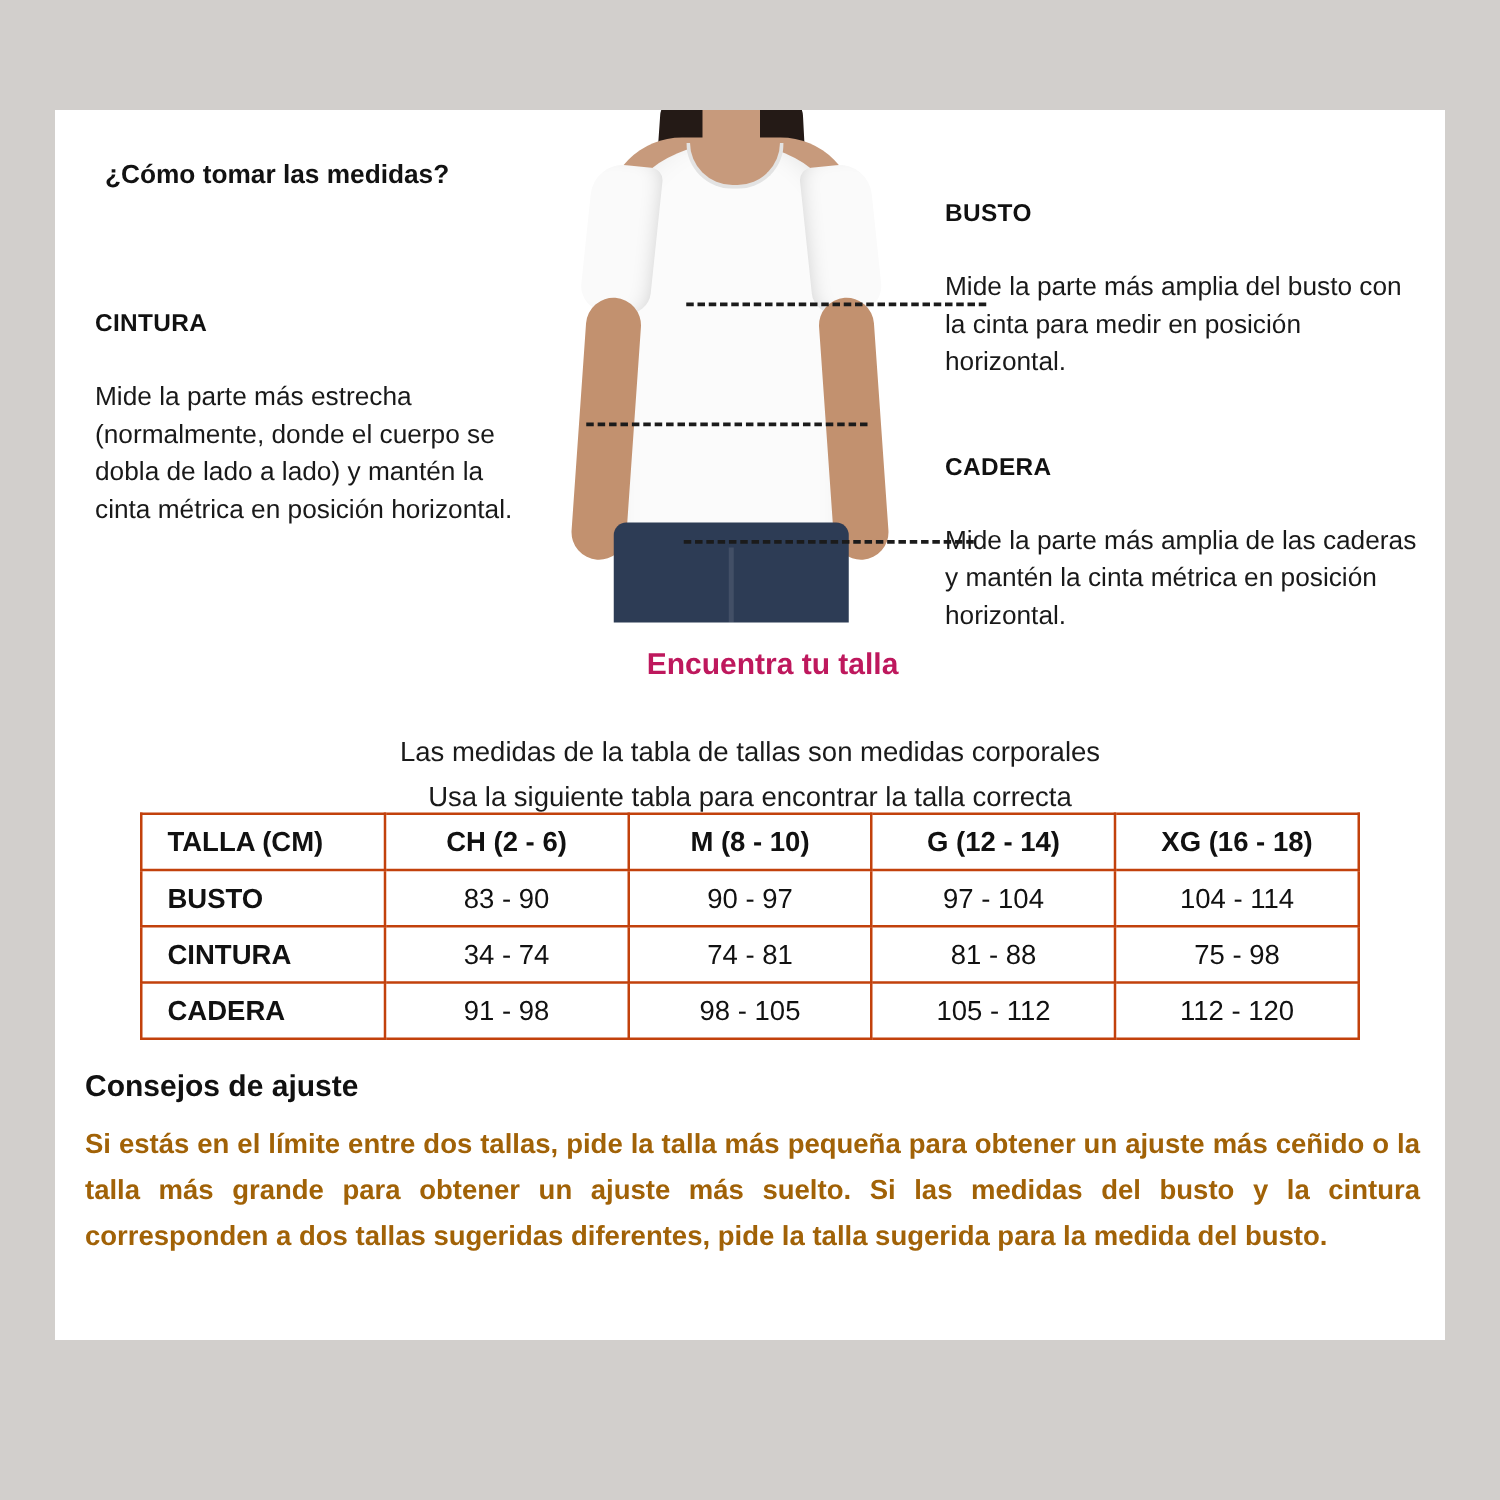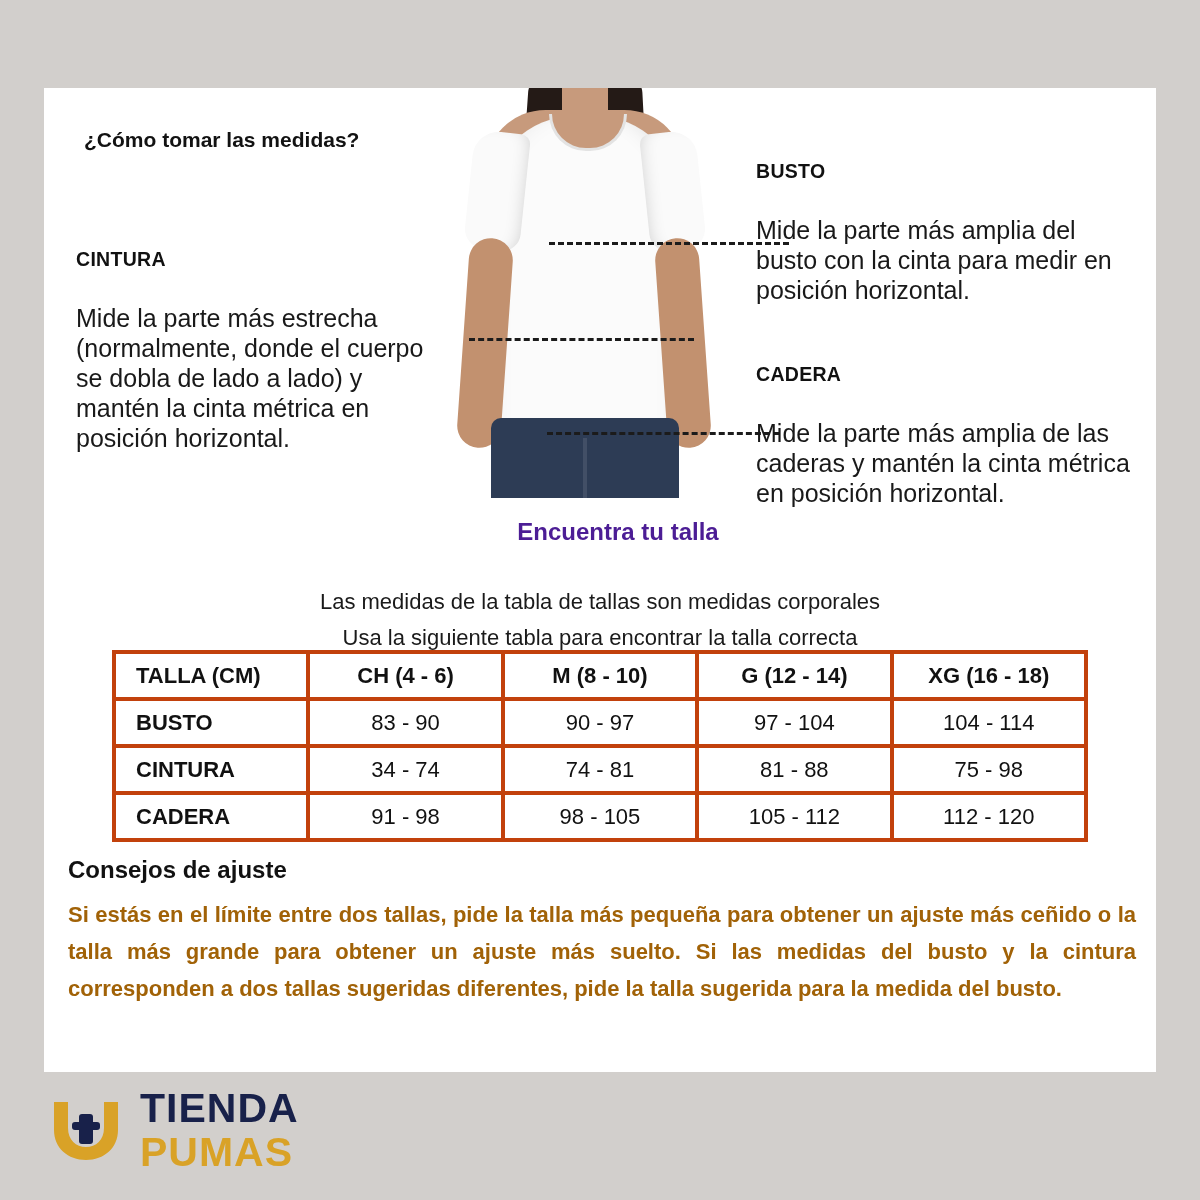--- a/index.html
+++ b/index.html
@@ -43,21 +43,21 @@
     color: #141414;
   }
   .block .head {
     font-size: 19.5px;
     font-weight: bold;
     letter-spacing: .3px;
     margin-bottom: 7px;
     color: #111;
   }
   .block .body {
-    font-size: 25px;
+    font-size: 21px;
     line-height: 30px;
     color: #191919;
     margin-top: 32px;
   }
 
   .block-cintura { left: 32px;  top: 160px;  width: 352px; }
   .block-busto   { left: 712px; top: 72px;   width: 380px; }
   .block-cadera  { left: 712px; top: 275px;  width: 392px; }
 
   
@@ -184,21 +184,21 @@
   .dash-cadera { left: 503px; top: 344px; width: 232px; }
 
   
   .find-title {
     position: absolute;
     left: 0; right: 0;
     top: 430px;
     text-align: center;
     font-size: 24px;
     font-weight: bold;
-    color: #4c1d95;
+    color: #be185d;
     padding-left: 36px;
   }
   .find-sub1, .find-sub2 {
     position: absolute;
     left: 0; right: 0;
     text-align: center;
     font-size: 22px;
     color: #1a1a1a;
     margin-top: 31px;
   }
@@ -211,21 +211,21 @@
     left: 68px;
     top: 562px;
     width: 976px;
   }
   table.size {
     border-collapse: collapse;
     width: 100%;
     table-layout: fixed;
   }
   table.size td {
-    border: 4px solid #c2410c;
+    border: 2px solid #c2410c;
     height: 41px;
     text-align: center;
     font-size: 22px;
     color: #111;
   }
   table.size tr.head td {
     font-weight: bold;
     font-size: 22px;
   }
   table.size td.rowhead {
@@ -331,21 +331,21 @@
 
     <div class="find-title">Encuentra tu talla</div>
     <div class="find-sub1">Las medidas de la tabla de tallas son medidas corporales</div>
     <div class="find-sub2">Usa la siguiente tabla para encontrar la talla correcta</div>
 
     <div class="table-wrap">
       <table class="size">
         <tbody>
           <tr class="head">
             <td class="rowhead">TALLA (CM)</td>
-            <td>CH (4 - 6)</td>
+            <td>CH (2 - 6)</td>
             <td>M (8 - 10)</td>
             <td>G (12 - 14)</td>
             <td>XG (16 - 18)</td>
           </tr>
           <tr>
             <td class="rowhead">BUSTO</td>
             <td>83 - 90</td>
             <td>90 - 97</td>
             <td>97 - 104</td>
             <td>104 - 114</td>
@@ -365,27 +365,13 @@
             <td>112 - 120</td>
           </tr>
         </tbody>
       </table>
     </div>
 
     <div class="tips-title">Consejos de ajuste</div>
     <div class="tips-body">Si estás en el límite entre dos tallas, pide la talla más pequeña para obtener un ajuste más ceñido o la talla más grande para obtener un ajuste más suelto. Si las medidas del busto y la cintura corresponden a dos tallas sugeridas diferentes, pide la talla sugerida para la medida del busto.</div>
   </div>
 
-  <div class="brand">
-    <div class="brand-logo">
-      <svg viewBox="0 0 84 84" width="84" height="84" aria-hidden="true">
-        <path d="M10 16 L10 44 C10 62 24 74 42 74 C60 74 74 62 74 44 L74 16 L60 16 L60 42
-                 C60 54 52 61 42 61 C32 61 24 54 24 42 L24 16 Z" fill="#d9a227"></path>
-        <rect x="35" y="28" width="14" height="30" rx="3" fill="#18214a"></rect>
-        <rect x="28" y="36" width="28" height="8" rx="3" fill="#18214a"></rect>
-      </svg>
-    </div>
-    <div class="brand-text">
-      <div class="brand-tienda">TIENDA</div>
-      <div class="brand-pumas">PUMAS</div>
-    </div>
-  </div>
 </div>
 
 </body></html>

